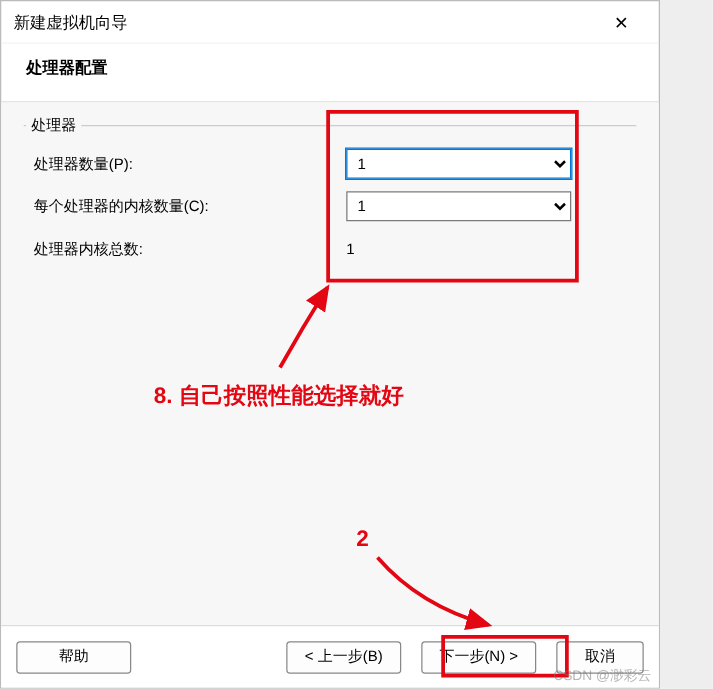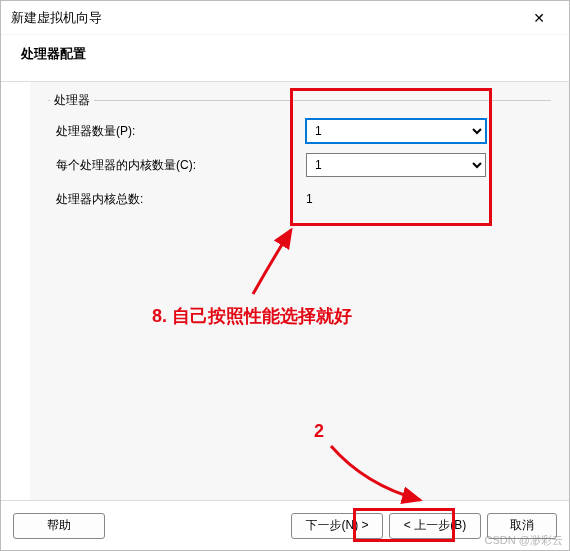--- a/index.html
+++ b/index.html
@@ -1,36 +1,36 @@
 <!DOCTYPE html>
 <html><head>
 <meta charset="utf-8">
 <style>
   * { box-sizing: border-box; font-family: "Microsoft YaHei", "Segoe UI", sans-serif; }
   body { margin: 0; background: #eee; }
   .window {
-    width: 570px; height: 551px; background: #fff; position: relative;
+    width: 528px; height: 551px; background: #fff; position: relative;
     border: 1px solid #bbb; display: flex; flex-direction: column;
   }
   .titlebar {
     height: 34px; display: flex; align-items: center; padding: 0 10px;
     font-size: 13px; color: #000; border-bottom: 1px solid #f4f4f4;
   }
   .titlebar .title { flex: 1; }
   .titlebar .close {
     width: 40px; height: 100%; display: flex; align-items: center;
     justify-content: center; font-size: 14px; cursor: default;
   }
   .header {
     padding: 10px 20px 18px 20px; border-bottom: 1px solid #ddd;
   }
   .header .h1 { font-weight: bold; font-size: 13px; }
   .header .sub { font-size: 12px; padding-left: 28px; padding-top: 4px; }
   .body {
-    flex: 1; background: #f7f7f7; padding: 18px 14px; position: relative; margin-left: 29px;
+    flex: 1; background: #f7f7f7; padding: 18px 14px; position: relative;
   }
   .fieldset {
     position: relative; padding: 14px 12px 10px 12px;
   }
   .fieldset .legend {
     position: absolute; top: -8px; left: 6px; background: #f7f7f7;
     padding: 0 4px; font-size: 12px; color: #000;
   }
   .fieldset .line { border-top: 1px solid #ccc; position: absolute; left:4px; right:4px; top:0; }
   .row { display: flex; align-items: center; height: 34px; font-size: 12px; }
@@ -41,21 +41,21 @@
     background: #fff; padding: 1px 4px;
   }
   select.dd.focused { border: 1px solid #0078d7; outline: 1px solid #0078d7; }
   .static-val { font-size: 12px; }
   .redbox1 {
     position: absolute; border: 3px solid #e30613; left: 260px; top: 6px;
     width: 202px; height: 138px; pointer-events: none;
   }
   .footer {
     height: 50px; border-top: 1px solid #ddd; background: #fff;
-    display: flex; align-items: center; padding: 0 12px; gap: 6px;
+    display: flex; align-items: center; padding: 0 12px; gap: 16px;
   }
   .btn {
     height: 26px; min-width: 92px; font-size: 12px; border: 1px solid #888;
     border-radius: 3px; background: #fdfdfd; display: flex;
     align-items: center; justify-content: center; cursor: default;
   }
   .spacer { flex: 1; }
   .annot1 {
     position: absolute; color: #e30613; font-weight: bold; font-size: 18px;
     left: 122px; top: 222px; pointer-events: none;
@@ -143,24 +143,24 @@
       <path d="M6,6 Q40,45 95,60" stroke="#e30613" stroke-width="3" fill="none" marker-end="url(#ah2)"></path>
     </svg>
   </div>
 
   <div class="footer">
     <div class="btn">
         <span>帮助</span>
       </div>
     <div class="spacer"></div>
     <div class="btn">
-        <span>下一步(N) &gt;</span>
+        <span>&lt; 上一步(B)</span>
       </div>
     <div class="btn">
-        <span>&lt; 上一步(B)</span>
+        <span>下一步(N) &gt;</span>
       </div>
     <div class="btn" style="min-width:70px">
         <span>取消</span>
       </div>
   </div>
 
   <div class="redbox2"></div>
 
   <div class="watermark">CSDN @渺彩云</div>
 </div>

